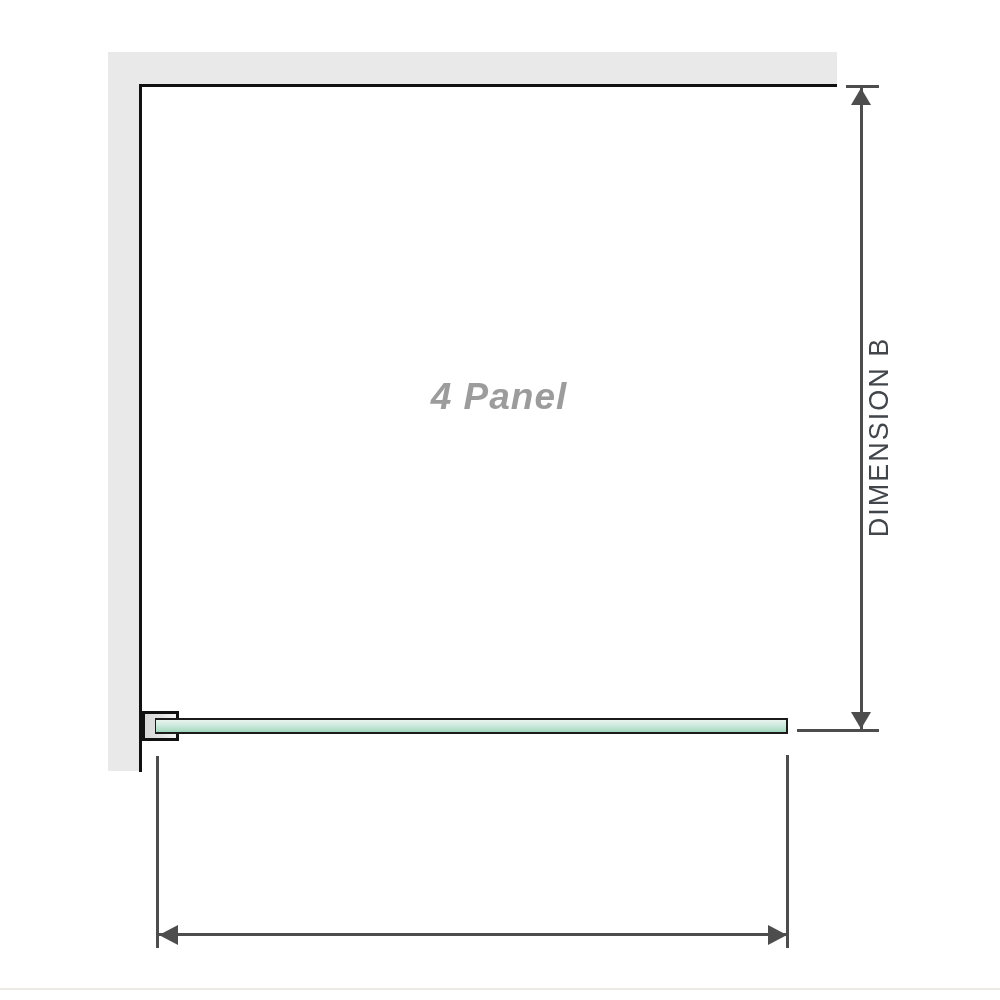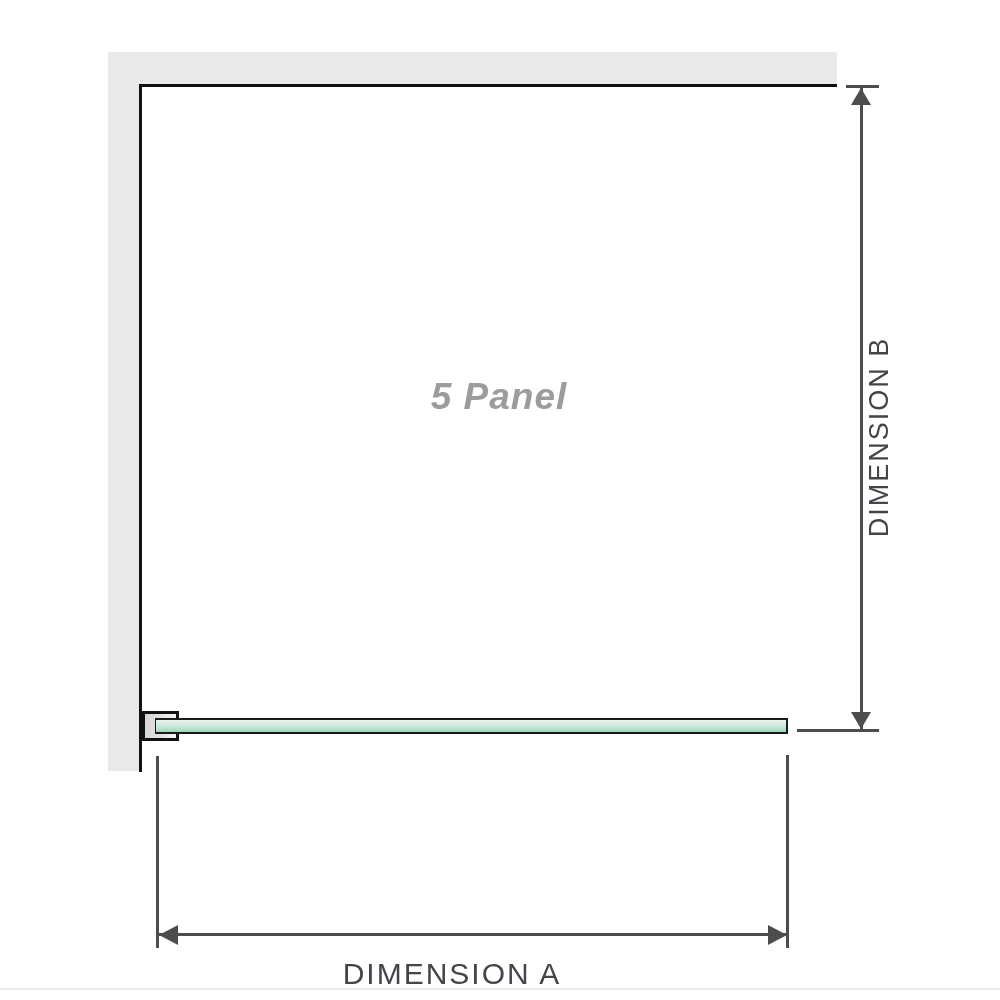--- a/index.html
+++ b/index.html
@@ -80,34 +80,33 @@
 <body>
 
 <div class="stage">
 
   <div class="abs wall-top"></div>
   <div class="abs wall-left"></div>
 
   <div class="abs outline-top"></div>
   <div class="abs outline-left"></div>
 
-  <div class="abs panel-label">5 Panel</div>
+  <div class="abs panel-label">4 Panel</div>
 
   <div class="abs bracket"></div>
   <div class="abs glass"></div>
 
   <div class="abs dimb-tick-top"></div>
   <div class="abs dimb-tick-bottom"></div>
   <div class="abs dimb-line"></div>
   <div class="abs dimb-arrow-up"></div>
   <div class="abs dimb-arrow-down"></div>
   <div class="abs dimb-label">DIMENSION B</div>
 
   <div class="abs dima-ext-left"></div>
   <div class="abs dima-ext-right"></div>
   <div class="abs dima-line"></div>
   <div class="abs dima-arrow-left"></div>
   <div class="abs dima-arrow-right"></div>
-  <div class="abs dima-label">DIMENSION A</div>
 
   <div class="abs page-divider"></div>
 
 </div>
 
 </body></html>

